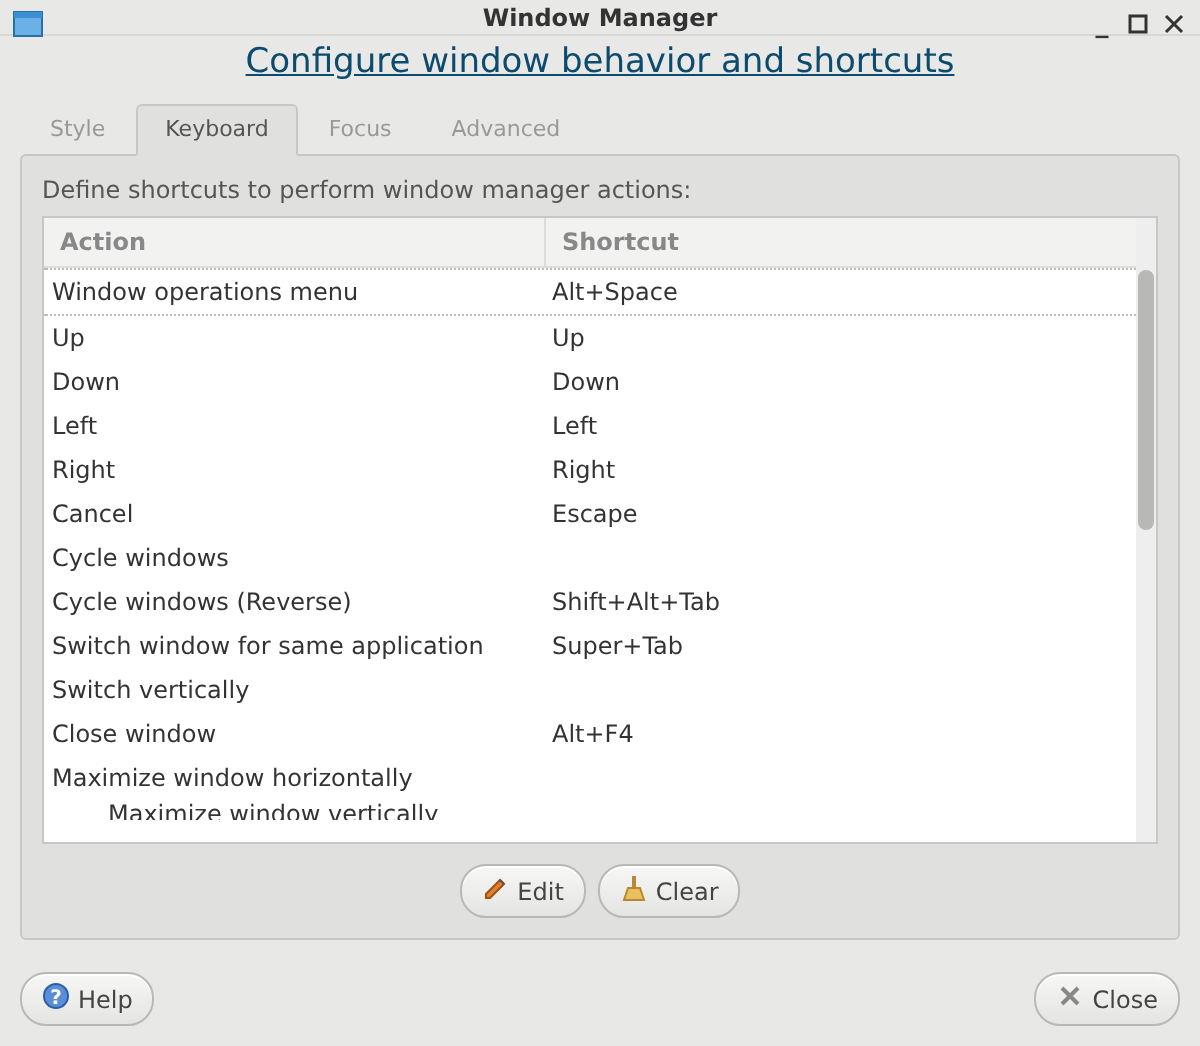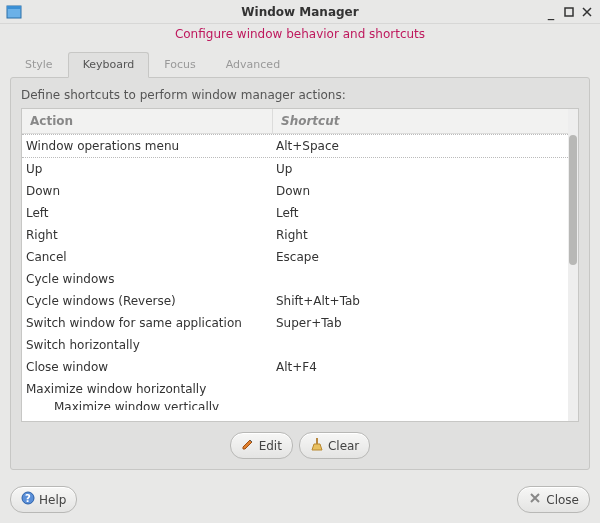--- a/index.html
+++ b/index.html
@@ -54,23 +54,24 @@
   height: 24px;
   display: flex;
   align-items: center;
   justify-content: center;
   color: #333;
   font-size: 13px;
   cursor: default;
 }
 .subtitle {
   text-align: center;
-  color: #be185d;
+  color: #0c4a6e;
   padding: 3px 0 6px 0;
-  font-size: 12px;
+  font-size: 17px;
+  text-decoration: underline;
 }
 .tabrow {
   display: flex;
   padding: 0 10px;
   gap: 0;
   margin-top: 4px;
 }
 .tab {
   padding: 5px 14px 6px 14px;
   border-top-left-radius: 3px;
@@ -129,21 +130,20 @@
   flex: 0 0 242px;
   padding-left: 8px;
   border-right: 1px solid #dcdcdb;
   height: 100%;
   display: flex;
   align-items: center;
 }
 .col-shortcut-h {
   flex: 1;
   padding-left: 8px;
-  font-style: italic;
 }
 .table-body .row {
   display: flex;
   height: 22px;
   align-items: center;
   color: #333;
 }
 .table-body .row:first-child {
   border-top: 1px dotted #bbb;
   border-bottom: 1px dotted #bbb;
@@ -285,21 +285,21 @@
           </div>
           <div class="row">
             <div class="col-action">Cycle windows (Reverse)</div>
             <div class="col-shortcut">Shift+Alt+Tab</div>
           </div>
           <div class="row">
             <div class="col-action">Switch window for same application</div>
             <div class="col-shortcut">Super+Tab</div>
           </div>
           <div class="row">
-            <div class="col-action">Switch horizontally</div>
+            <div class="col-action">Switch vertically</div>
             <div class="col-shortcut"></div>
           </div>
           <div class="row">
             <div class="col-action">Close window</div>
             <div class="col-shortcut">Alt+F4</div>
           </div>
           <div class="row">
             <div class="col-action">Maximize window horizontally</div>
             <div class="col-shortcut"></div>
           </div>

